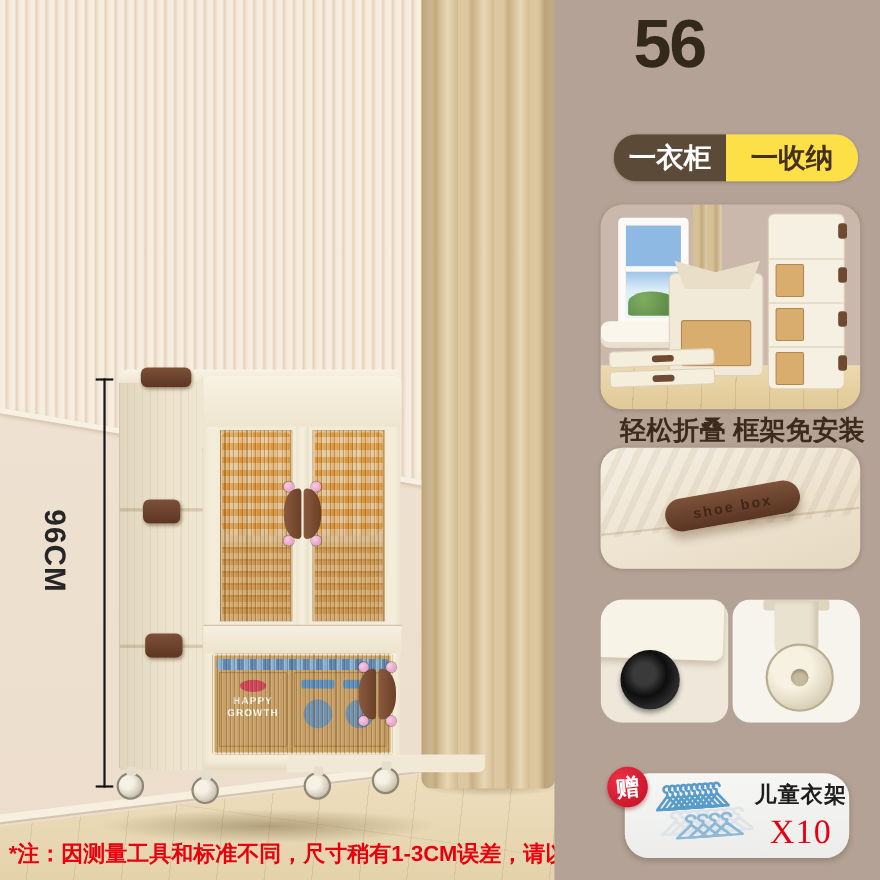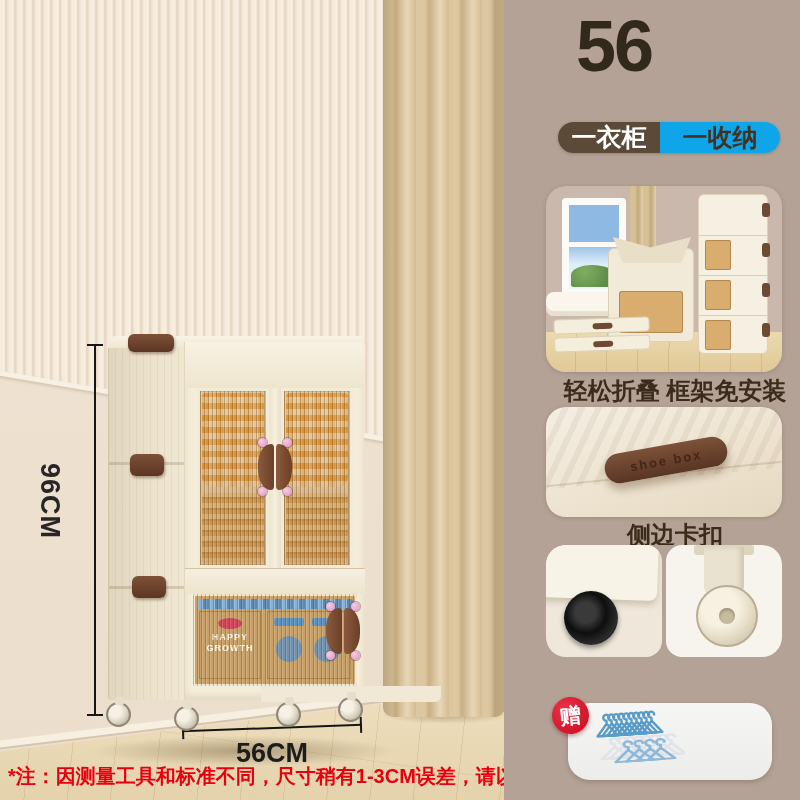--- a/index.html
+++ b/index.html
@@ -115,29 +115,29 @@
   .dim-line-h::before,.dim-line-h::after{content:'';position:absolute;top:-7px;width:2px;height:16px;background:#161616;}
   .dim-line-h::before{left:0;} .dim-line-h::after{right:0;}
   .dim-depth .dim-line-h{transform:rotate(6deg);}
   .dim-width .dim-line-h{transform:rotate(-2deg);}
   .dim-text{position:absolute;left:0;right:0;top:20px;text-align:center;font-size:27px;font-weight:600;color:#1c1c1c;}
   .note{position:absolute;left:8px;top:763px;width:492px;font-size:20px;font-weight:600;color:#e8000e;white-space:nowrap;}
 
   
   .sidebar{position:absolute;left:504px;top:0;width:296px;height:800px;background:#b3a295;}
   .size-block{position:absolute;left:72px;top:12px;display:flex;}
-  .big-num{font-size:72px;font-weight:bold;color:#33281c;line-height:.95;letter-spacing:-2px;}
+  .big-num{font-size:62px;font-weight:bold;color:#33281c;line-height:.95;letter-spacing:-2px;}
   .size-right{margin-left:13px;padding-top:13px;}
   .size-unit{font-size:33px;font-weight:bold;color:#33281c;letter-spacing:2px;}
   .size-tag{margin-top:7px;background:#2c2014;color:#fff;font-size:20px;font-weight:bold;
     padding:3px 7px;border-radius:4px;display:inline-block;letter-spacing:2px;}
-  .pill{position:absolute;left:54px;top:122px;width:222px;height:31px;border-radius:21px;overflow:hidden;
+  .pill{position:absolute;left:54px;top:122px;width:222px;height:43px;border-radius:21px;overflow:hidden;
     display:flex;font-size:25px;font-weight:bold;box-shadow:0 1px 3px rgba(60,40,20,.25);}
   .pill-left{flex:0 0 46%;background:#5c4a38;color:#fff;display:flex;align-items:center;justify-content:center;}
-  .pill-right{flex:1;background:#0ea5e9;color:#44311f;display:flex;align-items:center;justify-content:center;}
+  .pill-right{flex:1;background:#fde047;color:#44311f;display:flex;align-items:center;justify-content:center;}
 
   .panel{position:absolute;left:42px;width:236px;border-radius:20px;overflow:hidden;
     box-shadow:0 1px 4px rgba(70,50,30,.2);}
   .caption{position:absolute;left:53px;width:236px;text-align:center;font-size:24px;font-weight:bold;color:#3b2b1a;}
 
   
   .panel1{top:186px;height:186px;background:#cab8ad;}
   .p1-floor{position:absolute;left:0;bottom:0;width:100%;height:40px;
     background:repeating-linear-gradient(92deg,transparent 0 30px,rgba(150,110,60,.2) 30px 31px),
                linear-gradient(180deg,#ecd9ae,#e0c997);}
@@ -288,24 +288,20 @@
       <div class="wheel w1"></div>
       <div class="wheel w2"></div>
       <div class="wheel w3"></div>
       <div class="wheel w4"></div>
     </div>
 
     <div class="dim-line-v"></div>
     <div class="h-label">
       <span>96CM</span>
     </div>
-    <div class="dim-width">
-      <div class="dim-line-h"></div>
-      <div class="dim-text">56CM</div>
-    </div>
     <div class="note">*注：因测量工具和标准不同，尺寸稍有1-3CM误差，请以实物为准</div>
   </div>
 
   <div class="sidebar">
 
     <div class="size-block">
       <div class="big-num">56</div>
     </div>
 
     <div class="pill">
@@ -339,21 +335,20 @@
         </div>
     </div>
     <div class="caption cap1">轻松折叠 框架免安装</div>
 
     <div class="panel panel2">
       <div class="p2-seam"></div>
       <div class="p2-clip">
         <span>shoe box</span>
       </div>
     </div>
-    <div class="caption cap2">侧边卡扣</div>
 
     <div class="panel panel3">
       <div class="p3-left">
         <div class="p3-box"></div>
         <div class="p3-dark-wheel"></div>
       </div>
       <div class="p3-right">
         <div class="p3-plate"></div>
         <div class="p3-fork"></div>
         <div class="p3-caster"></div>
@@ -388,16 +383,20 @@
           <use href="#hg" x="40"></use>
             <use href="#hg" x="45"></use>
         </g>
         <g transform="translate(0,30) scale(1.35,0.95)" stroke="#7fb0d4" stroke-width="2.2" fill="#bcd9ed" opacity="0.85">
           <use href="#hg" x="10"></use>
             <use href="#hg" x="18"></use>
             <use href="#hg" x="26"></use>
             <use href="#hg" x="34"></use>
         </g>
       </svg>
+      <div class="gift-info">
+        <div class="gift-name">儿童衣架</div>
+        <div class="gift-qty">X10</div>
+      </div>
     </div>
   </div>
 
 </div>
 
 </body></html>

